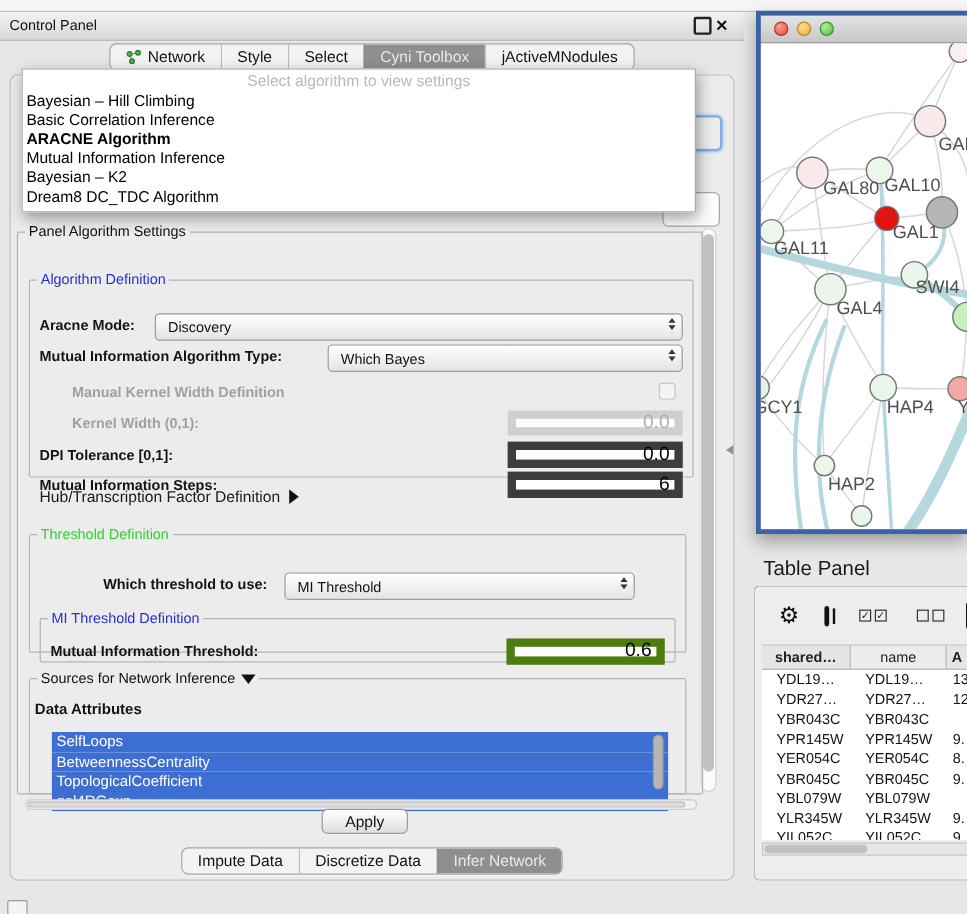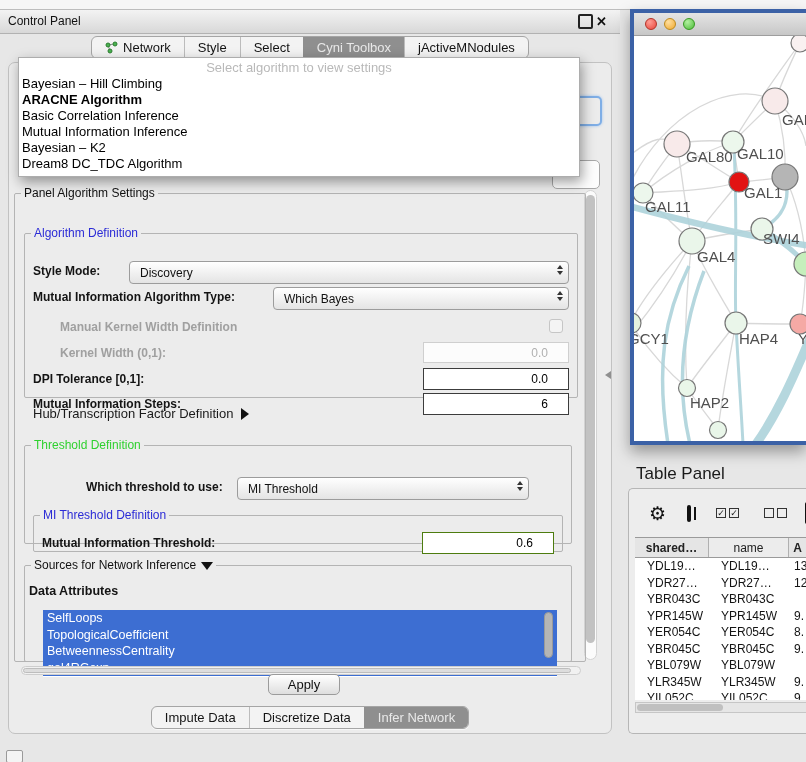--- a/index.html
+++ b/index.html
@@ -44,21 +44,21 @@
   .lg-green{color:#2fd12f;}
 
   .lbl{position:absolute;font-size:12px;font-weight:bold;color:#141414;white-space:nowrap;}
   .lbl.dis{color:#a0a0a0;margin-left:27px;}
 
   .combo{position:absolute;background:linear-gradient(#ffffff,#e4e4e4);border:1px solid #9c9c9c;border-radius:4px;font-size:12px;color:#111;padding-left:10px;display:flex;align-items:center;box-sizing:border-box;}
   .combo .arrows{position:absolute;right:5px;top:3px;display:flex;flex-direction:column;align-items:center;color:#333;}
   .combo .arrows .a-up{width:0;height:0;border-left:3px solid transparent;border-right:3px solid transparent;border-bottom:4px solid #333;margin-bottom:2px;}
   .combo .arrows .a-dn{width:0;height:0;border-left:3px solid transparent;border-right:3px solid transparent;border-top:4px solid #333;}
 
-  .field{position:absolute;background:#fff;border:1px solid #4d7c0f;font-size:12px;color:#000;box-sizing:border-box;display:flex;align-items:center;justify-content:flex-end;padding-right:20px;}
+  .field{position:absolute;background:#fff;border:7px solid #4d7c0f;font-size:16px;color:#000;box-sizing:border-box;display:flex;align-items:center;justify-content:flex-end;padding-right:4px;}
   .field.strong{border-color:#3c3c3c;}
   .field.dis{background:#fcfcfc;border-color:#cfcfcf;color:#b0b0b0;}
 
   .checkbox{position:absolute;width:14px;height:14px;background:#f4f4f4;border:1px solid #c6c6c6;border-radius:3px;box-sizing:border-box;}
 
   .hub-row{position:absolute;left:18px;top:206px;font-size:13px;color:#1a1a1a;display:flex;align-items:center;}
   .tri-right{width:0;height:0;border-top:6px solid transparent;border-bottom:6px solid transparent;border-left:8px solid #111;margin-left:8px;}
   .tri-down{display:inline-block;width:0;height:0;border-left:6px solid transparent;border-right:6px solid transparent;border-top:8px solid #111;margin-left:5px;vertical-align:middle;}
 
   .attr-list{position:absolute;left:18px;top:38px;width:514px;height:67px;background:#fff;overflow:hidden;}
@@ -164,21 +164,21 @@
   <div class="vscroll">
     <div class="vthumb"></div>
   </div>
 
   <fieldset style="left:14px;top:186px;width:572px;height:476px;">
     <legend class="lg-black">Panel Algorithm Settings</legend>
 
     <fieldset style="left:9px;top:26px;width:554px;height:172px;">
       <legend class="lg-blue">Algorithm Definition</legend>
 
-      <div class="lbl" style="left:8px;top:24px;">Style Mode:</div>
+      <div class="lbl" style="left:8px;top:24px;">Aracne Mode:</div>
       <div class="combo" style="left:104px;top:21px;width:440px;height:23px;">
         <span>Discovery</span>
         <span class="arrows">
             <span class="a-up"></span>
             <span class="a-dn"></span>
           </span>
       </div>
 
       <div class="lbl" style="left:8px;top:50px;">Mutual Information Algorithm Type:</div>
       <div class="combo" style="left:248px;top:47px;width:296px;height:23px;">
@@ -226,22 +226,22 @@
       </fieldset>
     </fieldset>
 
     <fieldset style="left:9px;top:358px;width:548px;height:104px;">
       <legend class="lg-black">
         <span>Sources for Network Inference</span><span class="tri-down"></span>
       </legend>
       <div class="lbl" style="left:4px;top:12px;font-size:12.5px;">Data Attributes</div>
       <div class="attr-list" id="attr-list">
           <div class="attr-item">SelfLoops</div>
+          <div class="attr-item">BetweennessCentrality</div>
           <div class="attr-item">TopologicalCoefficient</div>
-          <div class="attr-item">BetweennessCentrality</div>
           <div class="attr-item">gal4RGexp</div>
         </div>
       <div class="attr-scroll" style="right:18px;top:40px;">
           <div class="attr-thumb"></div>
         </div>
     </fieldset>
 
     <div class="hscroll" style="left:6px;top:466px;width:560px;height:9px;">
       <div class="thumb" style="width:548px;height:5px;"></div>
     </div>
@@ -262,22 +262,22 @@
         </div>
       </div>
   </div>
 
   <div class="splitter-arrow"></div>
 
   <div class="popup">
     <div class="hint">Select algorithm to view settings</div>
     <div id="popup-items">
         <div class="item">Bayesian – Hill Climbing</div>
+        <div class="item">Basic Correlation Inference</div>
         <div class="item bold">ARACNE Algorithm</div>
-        <div class="item">Basic Correlation Inference</div>
         <div class="item">Mutual Information Inference</div>
         <div class="item">Bayesian – K2</div>
         <div class="item">Dream8 DC_TDC Algorithm</div>
       </div>
   </div>
 
   <div class="net-win">
     <div class="net-titlebar">
       <span class="tl red"></span>
       <span class="tl yellow"></span>

